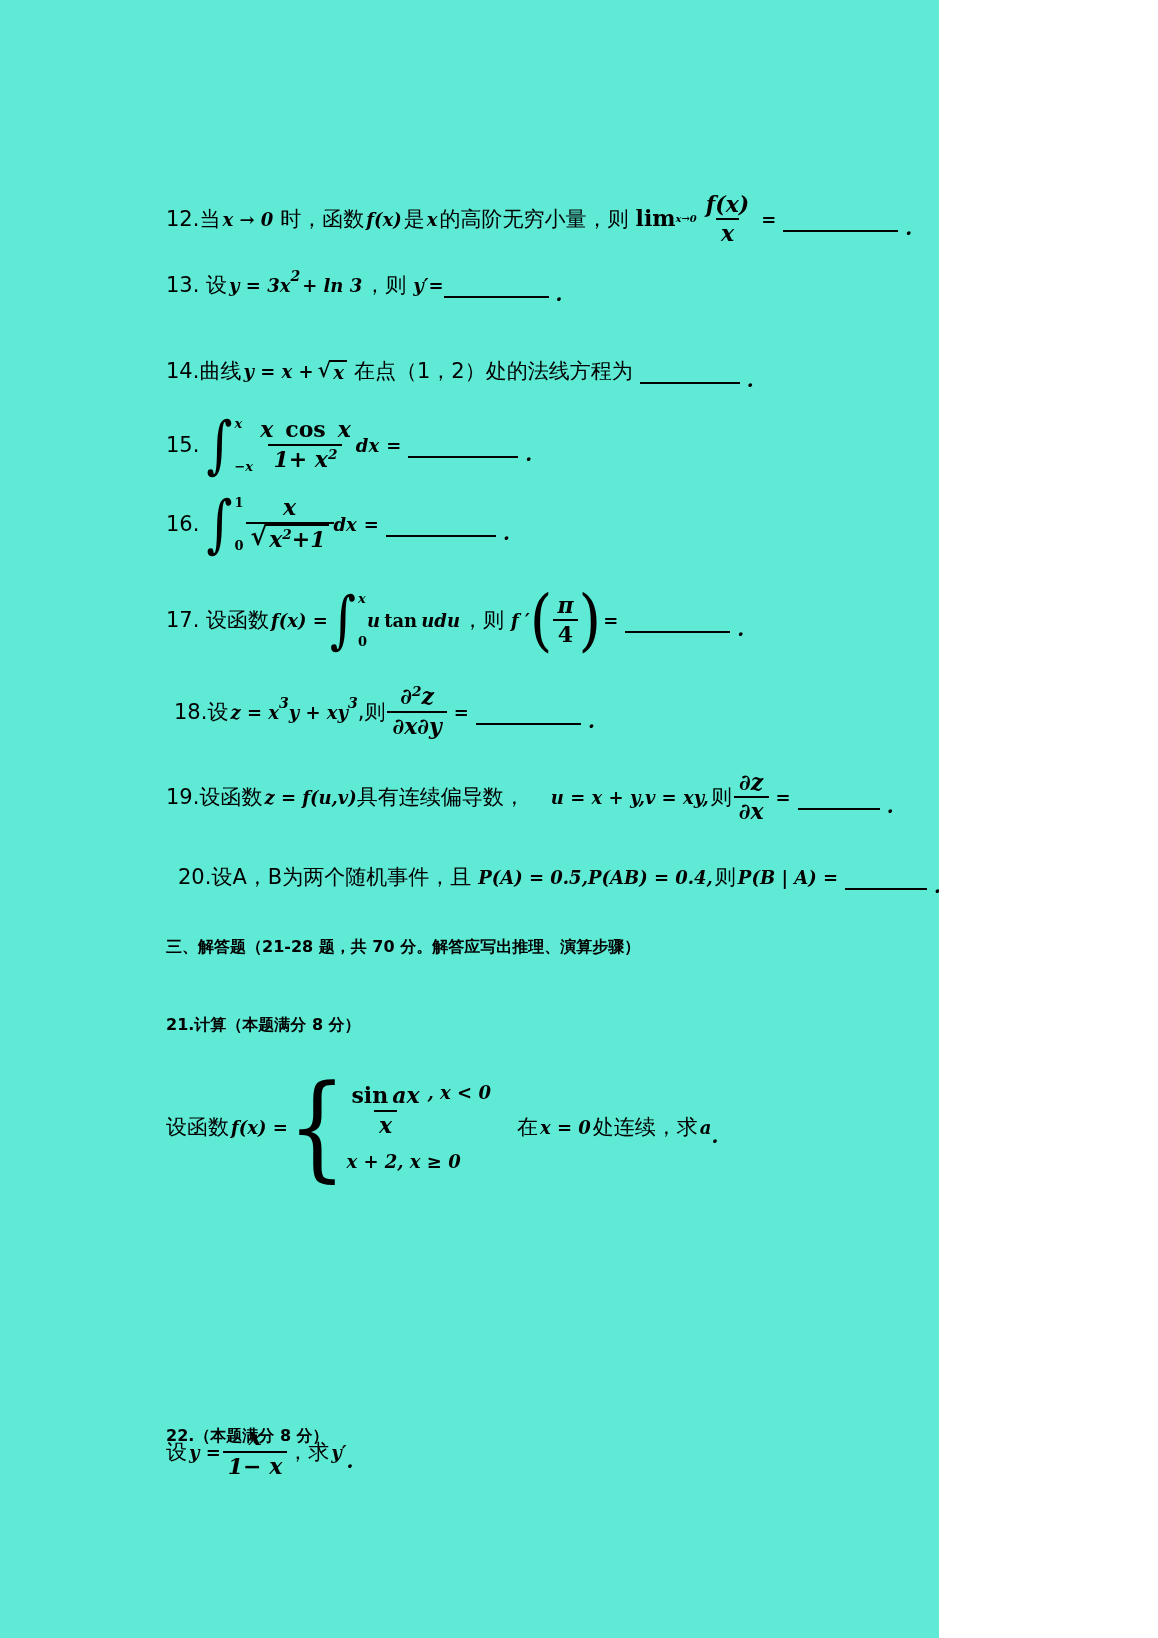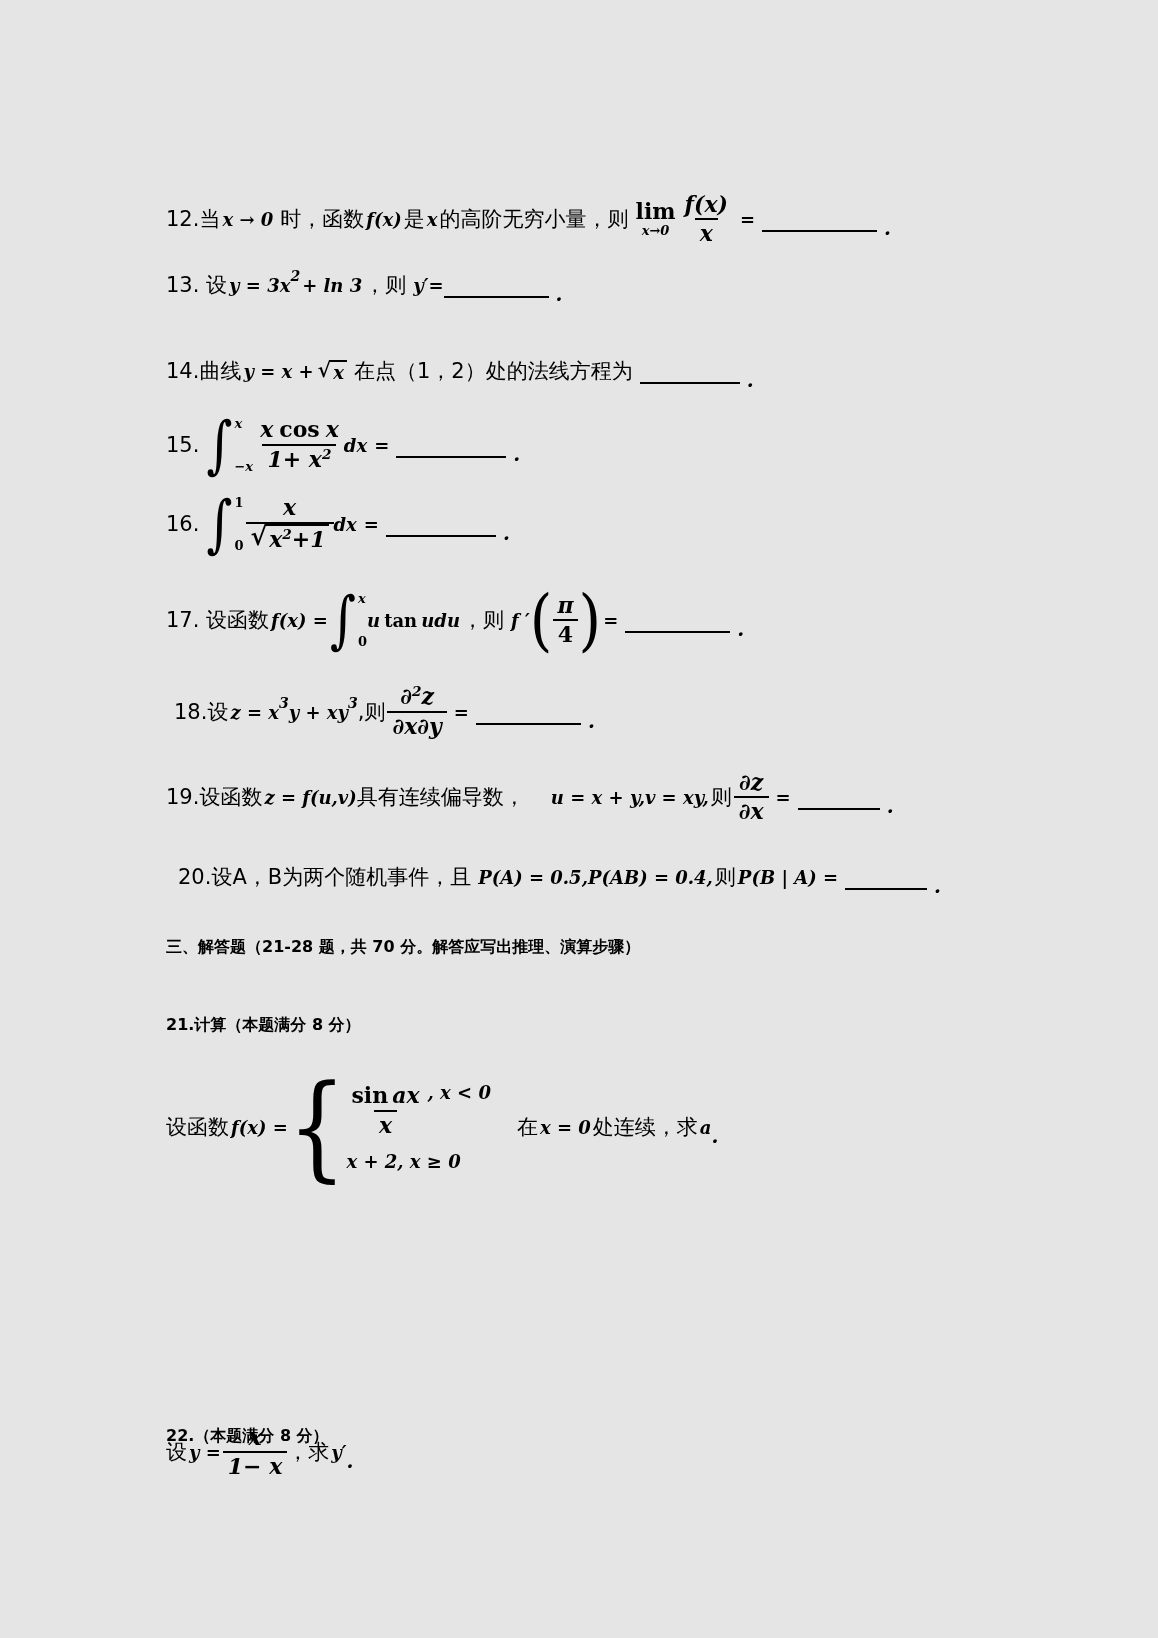--- a/index.html
+++ b/index.html
@@ -1,39 +1,39 @@
 <!DOCTYPE html>
 <html><head>
 <meta charset="utf-8">
 <style>
   html,body{margin:0;padding:0;background:#fff;}
-  .page{position:relative;width:1158px;height:1638px;background:#e5e5e5;overflow:hidden;color:#000;}
+  .page{position:relative;width:939px;height:1638px;background:#5eead4;overflow:hidden;color:#000;}
   .row{position:absolute;display:flex;align-items:center;white-space:nowrap;color:#000;}
   .row>*{margin-left:7px;}
   .row>*:first-child{margin-left:0;}
   .t0{margin-left:0 !important;}
   .t2{margin-left:2px !important;}
   .t4{margin-left:4px !important;}
   .w26{margin-left:26px !important;}
   .cn{font-family:"DejaVu Sans","Liberation Sans",sans-serif;font-size:21px;font-weight:400;}
   .h{font-family:"DejaVu Sans","Liberation Sans",sans-serif;font-size:16px;font-weight:700;}
   .m{font-family:"DejaVu Serif","Liberation Serif",serif;font-weight:700;font-style:italic;font-size:18px;}
   .up{font-style:normal !important;}
   .fsup{font-size:14px;transform:translateY(-9px);}
   .frac{display:inline-flex;flex-direction:column;align-items:center;line-height:1.25;text-align:center;
         font-family:"DejaVu Serif","Liberation Serif",serif;font-weight:700;font-style:italic;font-size:22px;}
   .frac .num{padding:0 5px;}
   .frac .den{border-top:2px solid #000;padding:0 5px;}
   .frac sup{font-size:0.62em;}
   .blank{height:24px;border-bottom:2px solid #000;align-self:center;}
   .end{transform:translateY(9px);font-size:20px;}
-  .lim{display:inline-flex;flex-direction:column;align-items:center;line-height:1.05;
+  .lim{display:inline-flex;flex-direction:row;align-items:center;line-height:1.05;
        font-family:"DejaVu Serif","Liberation Serif",serif;font-weight:700;}
   .lim .w{font-size:22px;font-style:normal;}
-  .lim .s{font-size:13px;font-style:italic;margin-top:1px;}
+  .lim .s{font-size:10px;font-style:italic;margin-top:1px;}
   .intwrap{display:inline-flex;align-items:center;}
   .int{font-size:50px;line-height:1;transform:scaleY(1.25);font-family:"DejaVu Serif","Liberation Serif",serif;
        font-weight:400;font-style:normal;}
   .lims{display:inline-flex;flex-direction:column;justify-content:space-between;height:58px;font-size:13px;
         font-family:"DejaVu Serif","Liberation Serif",serif;font-weight:700;font-style:italic;margin-left:2px;}
   .sqrt{display:inline-flex;align-items:flex-start;}
   .rad{font-size:1.15em;line-height:1;margin-right:-1px;font-style:normal;}
   .sqb{border-top:2px solid #000;padding:0 3px;}
   .bigp{font-size:58px;line-height:0;font-weight:400;font-style:normal;transform:scaleY(1.15);
         font-family:"DejaVu Serif","Liberation Serif",serif;}
@@ -94,21 +94,21 @@
   <div class="row" style="left:166px;top:403px;height:84px;">
     <span class="cn">15.</span>
     <span class="intwrap">
       <span class="int">∫</span>
       <span class="lims">
         <span>x</span>
         <span>−x</span>
       </span>
     </span>
     <span class="frac t2">
-      <span class="num"><span>x</span><span class="up" style="margin:0 6px;">cos</span><span>x</span></span>
+      <span class="num"><span>x</span><span class="up" style="margin:0 12px;">cos</span><span>x</span></span>
       <span class="den"><span>1+ x</span><sup>2</sup></span>
     </span>
     <span class="m t0">dx</span>
     <span class="m up">=</span>
     <span class="blank" style="width:110px;"></span>
     <span class="m end">.</span>
   </div>
 
   <div class="row" style="left:166px;top:481px;height:86px;">
     <span class="cn">16.</span>

